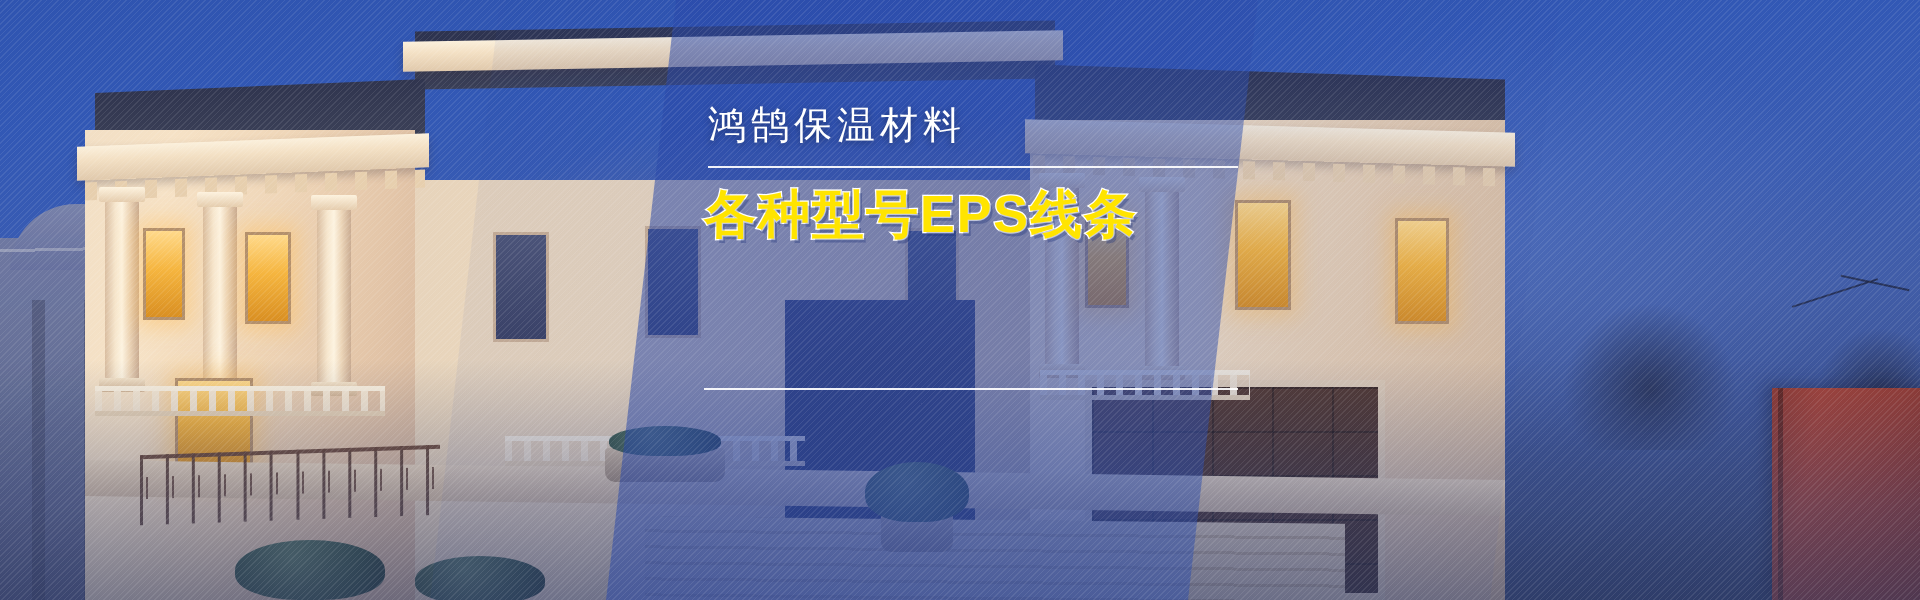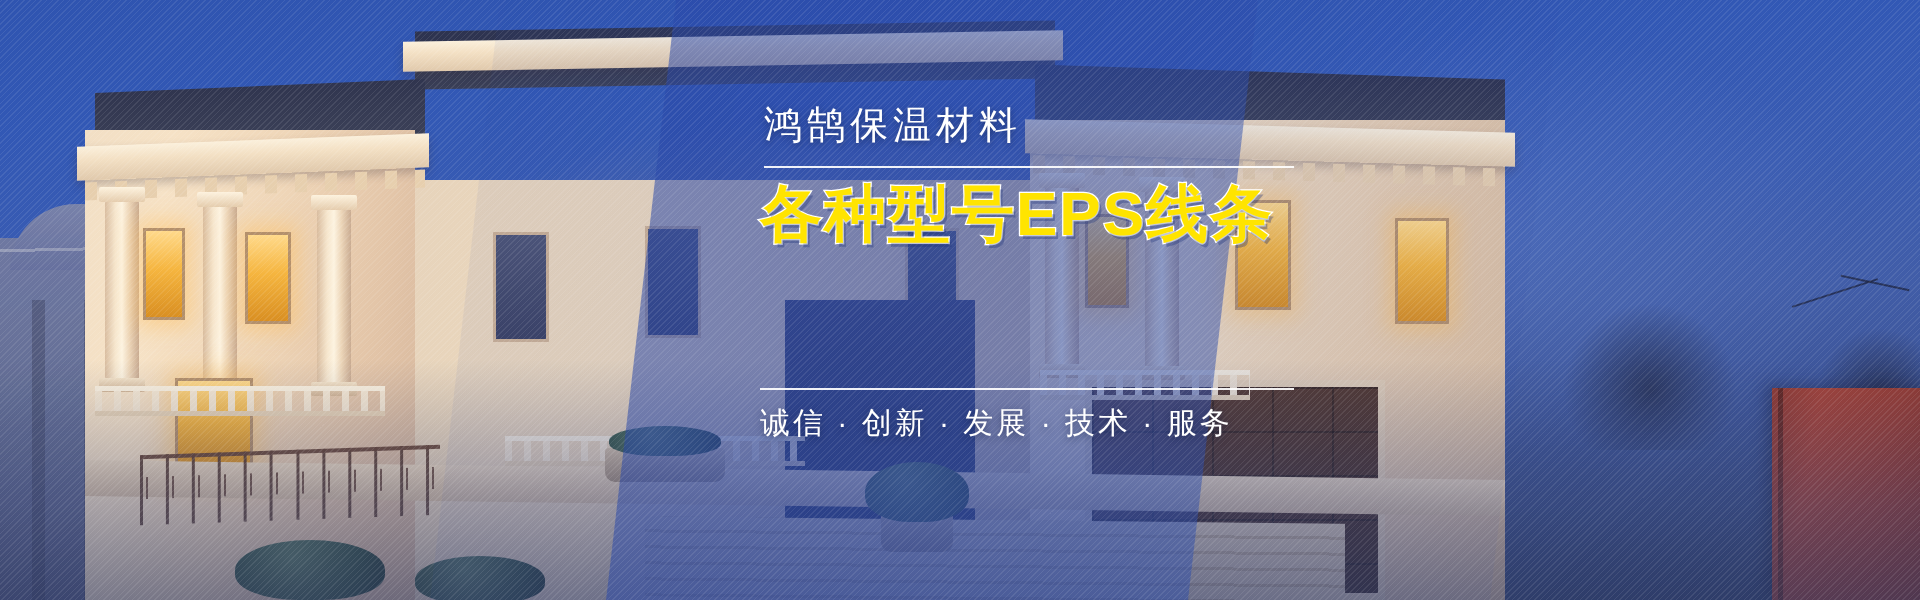--- a/index.html
+++ b/index.html
@@ -258,36 +258,36 @@
   .hatch{
     position:absolute;inset:0;
     background:repeating-linear-gradient(-45deg,
       rgba(255,255,255,.085) 0px, rgba(255,255,255,.085) 1px,
       rgba(0,0,0,0) 1px, rgba(0,0,0,0) 4px);
     pointer-events:none;
   }
 
   
   .copy{
-    position:absolute;left:764px;top:0;width:560px;height:600px;
+    position:absolute;left:708px;top:0;width:560px;height:600px;
   }
   .brand{
     position:absolute;left:0;top:106px;
     font-size:38px;line-height:1;letter-spacing:5px;
     color:#ffffff;font-weight:400;
     text-shadow:0 2px 7px rgba(15,25,60,.55);
     white-space:nowrap;
   }
   .rule-top{
     position:absolute;left:0;top:166px;width:530px;height:2px;
     background:rgba(255,255,255,.92);
   }
   .headline{
     position:absolute;left:-4px;top:184px;
-    font-size:62px;line-height:60px;letter-spacing:2px;
+    font-size:52px;line-height:60px;letter-spacing:2px;
     font-weight:700;color:#ffe400;
     white-space:nowrap;
     -webkit-text-stroke:2.5px #ffffff;
     paint-order:stroke fill;
     text-shadow:
       0 0 2px rgba(255,255,255,.9),
       3px 4px 0 rgba(30,50,120,.35);
   }
   .headline .ln{display:block;}
   .rule-bot{
@@ -408,16 +408,15 @@
     <div class="brand">鸿鹄保温材料</div>
 
     <div class="rule-top"></div>
 
     <div class="headline">
       <span class="ln">各种型号EPS线条</span>
     </div>
 
     <div class="rule-bot"></div>
 
-    <div class="tagline">诚信 · 创新 · 发展 · 技术 · 服务</div>
   </div>
 
 </div>
 
 </body></html>

